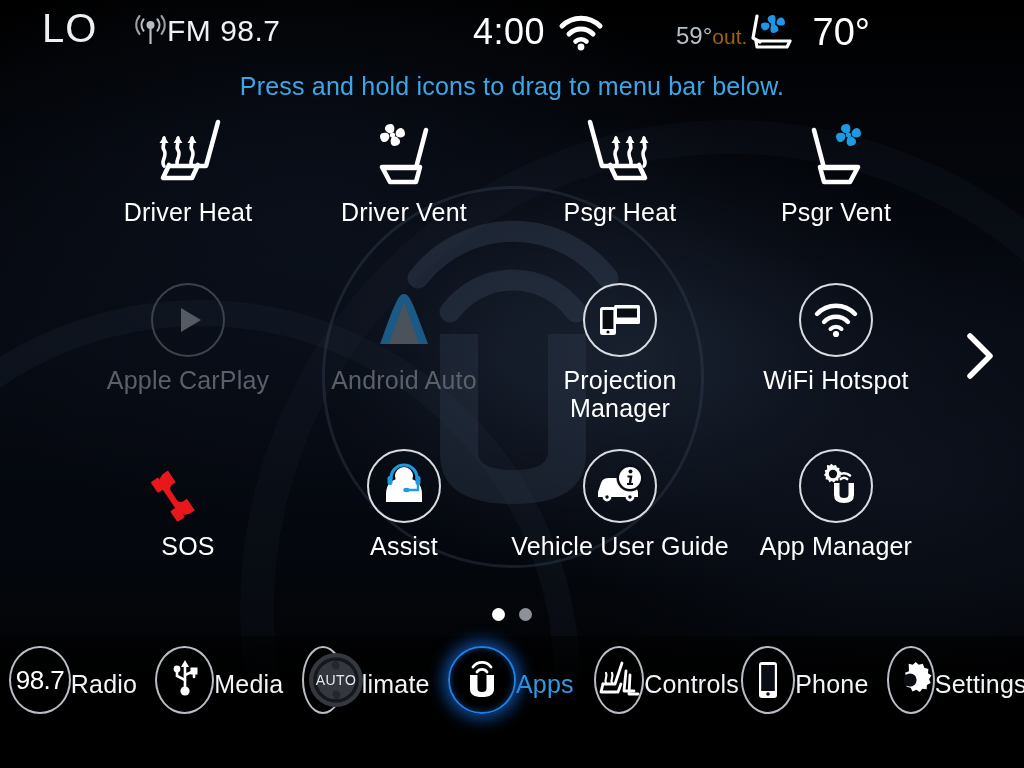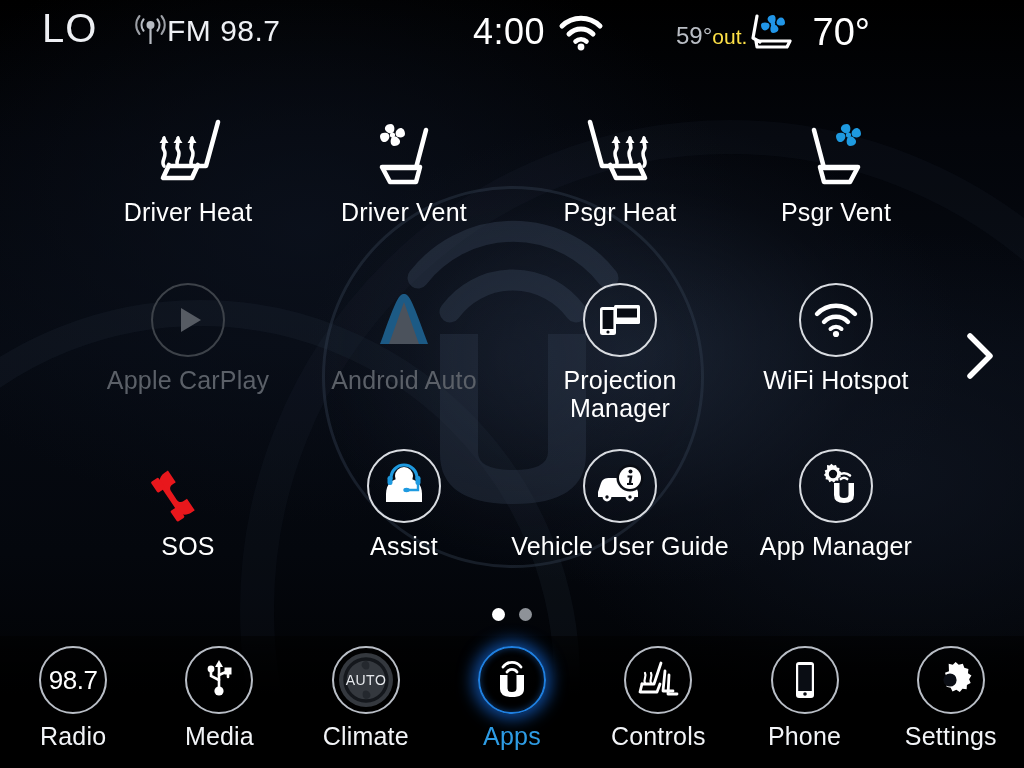--- a/index.html
+++ b/index.html
@@ -69,21 +69,21 @@
   .sb-center {
     position:absolute; left:473px; top:11px;
     display:flex; align-items:center; gap:12px;
   }
   .sb-time { font-size:36px; font-weight:300; color:#fff; letter-spacing:0.5px;}
   .sb-out {
     position:absolute; left:676px; top:22px;
     font-size:24px; font-weight:300; color:#b9bdc4;
   }
   .sb-out .deg { font-size:24px; }
-  .sb-out .small { font-size:21px; color:#fde047;}
+  .sb-out .small { font-size:21px; color:#a16207;}
   .sb-right {
     position:absolute; right:18px; top:10px;
     display:flex; align-items:center; gap:14px;
   }
   .sb-temp { font-size:38px; font-weight:300; color:#fff; }
 
   
   .hint {
     position:absolute; left:0; top:72px; width:1024px;
     text-align:center;
@@ -140,21 +140,21 @@
   .menubar {
     position:absolute; left:0; bottom:0;
     width:1024px; height:132px;
     background:linear-gradient(180deg, rgba(0,0,0,0.55) 0%, #000 45%, #000 100%);
     display:flex; align-items:flex-start; justify-content:space-around;
     padding-top:10px;
     z-index:7;
   }
   .mitem {
     width:128px;
-    display:flex; flex-direction:column; align-items:center;
+    display:flex; align-items:center;
   }
   .mring {
     width:68px; height:68px; border-radius:50%;
     border:2.5px solid #b9bec6;
     display:flex; align-items:center; justify-content:center;
     box-sizing:border-box;
     position:relative;
   }
   .mring.sel {
     border-color:#1f7fe0;
@@ -231,20 +231,21 @@
           <path d="M38 13 C38 8 34 6 31 9 C29 11 29 14 31 15 C33 16 38 16 38 13 Z"></path>
           <path d="M26 23 C31 23 33 19 30 16 C28 14 25 14 24 16 C23 18 23 23 26 23 Z"></path>
           <path d="M14 15 C14 20 18 22 21 19 C23 17 23 14 21 13 C19 12 14 12 14 15 Z"></path>
           <circle cx="26" cy="14" r="2.3"></circle>
         </g>
       </svg>
       <span class="sb-temp">70°</span>
     </div>
   </div>
 
+  <div class="hint">Press and hold icons to drag to menu bar below.</div>
 
   <div class="grid">
 
     <div class="cell" style="left:78px; top:4px;">
       <div class="ico">
         <svg width="92" height="72" viewBox="0 0 92 72">
           <g fill="none" stroke="#ffffff" stroke-width="4.6" stroke-linecap="round" stroke-linejoin="round">
             <path d="M76 6 L64 50 L28 50"></path>
             <path d="M27 49 L21 62 L50 62 L56 49"></path>
           </g>

